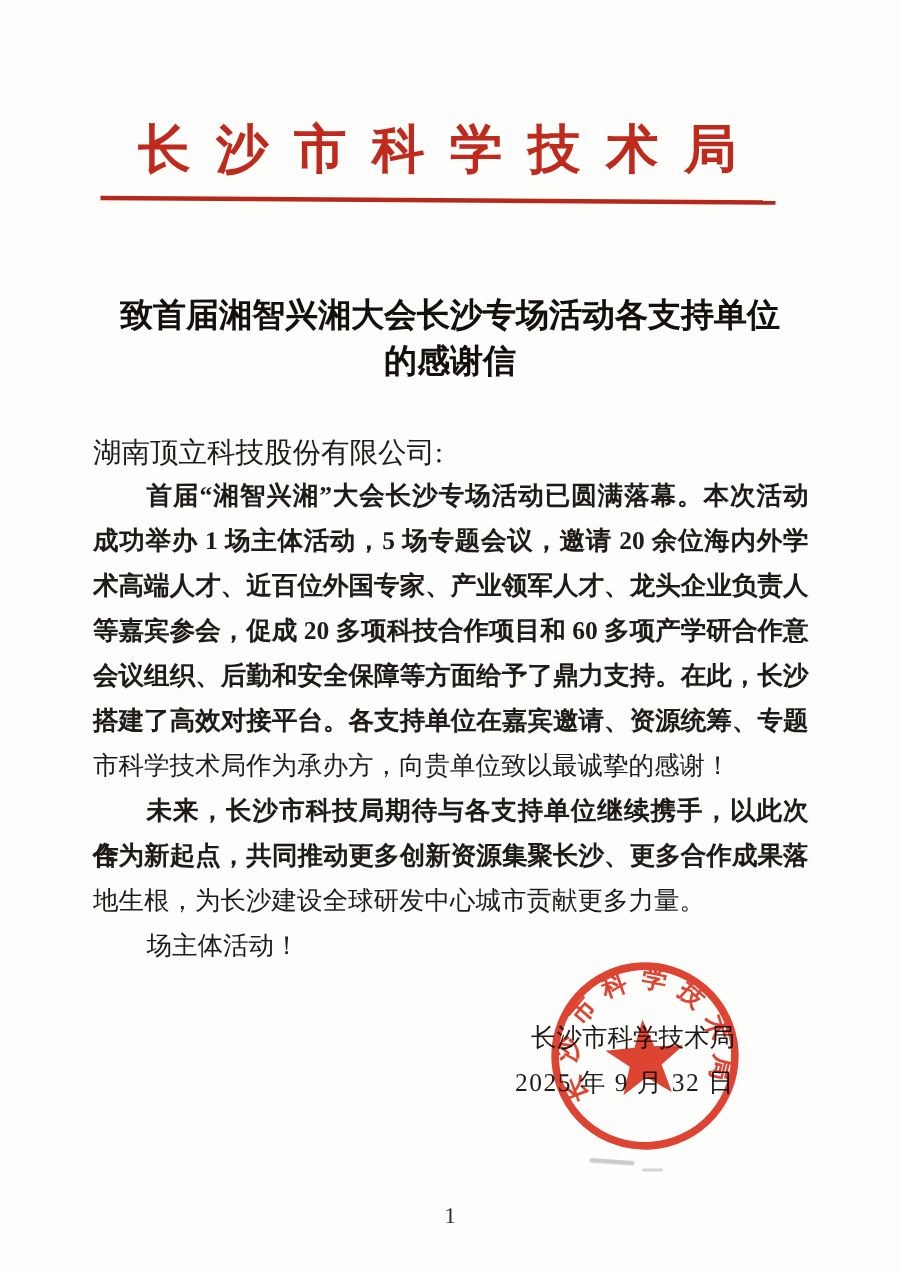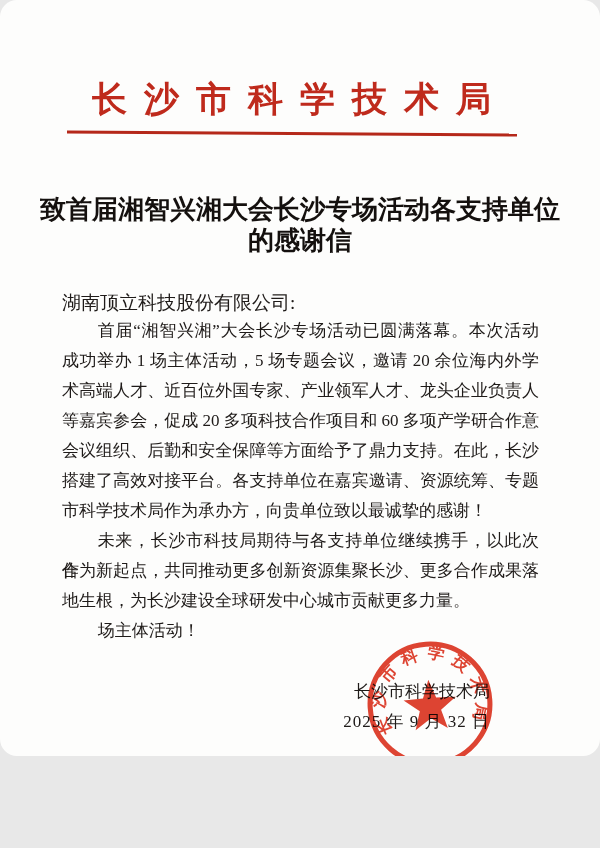--- a/index.html
+++ b/index.html
@@ -1,41 +1,40 @@
 <!DOCTYPE html>
 <html><head>
 <meta charset="utf-8">
 <style>
   html,body{margin:0;padding:0;background:#e8e8e8;}
   .page{
-    position:relative;width:600px;height:756px;margin:0 auto;
+    position:relative;width:600px;height:848px;margin:0 auto;
     background:#fdfdfc;overflow:hidden;
     font-family:"Liberation Serif","DejaVu Serif",serif;
     color:#1f1b19;
-    border-radius:17px;
   }
   
   .agency-header{
     position:absolute;top:76px;left:0;width:100%;
     text-align:center;
     font-size:35px;font-weight:bold;
     letter-spacing:17px;
     color:#bf2a1c;
     white-space:nowrap;
   }
   .red-rule{
     position:absolute;top:132px;left:67px;width:450px;height:3px;
     background:#b5281a;
     transform:rotate(0.4deg);
   }
   
   .doc-title{
     position:absolute;top:194px;left:30px;right:30px;
     text-align:center;
-    font-size:26px;font-weight:bold;color:#14100e;
+    font-size:22px;font-weight:bold;color:#14100e;
     line-height:31px;
     font-family:Liberation Serif, serif;
   }
   
   .salutation{
     position:absolute;top:288px;left:62px;
     font-size:19px;line-height:30px;
   }
   .body-lines{
     position:absolute;top:316px;left:62px;width:477px;
@@ -43,20 +42,21 @@
   }
   .bline{
     height:30px;line-height:30px;
     white-space:nowrap;
   }
   .bline.jfull{
     white-space:normal;
     text-align:justify;
     text-align-last:justify;
     text-justify:inter-character;
+    font-weight:bold;
   }
   .bline.indent{text-indent:2.1em;}
   
   .sign-block{
     position:absolute;top:677px;right:110px;
     text-align:right;
     font-size:17px;line-height:30px;
   }
   .sign-date{letter-spacing:1px;}
   

